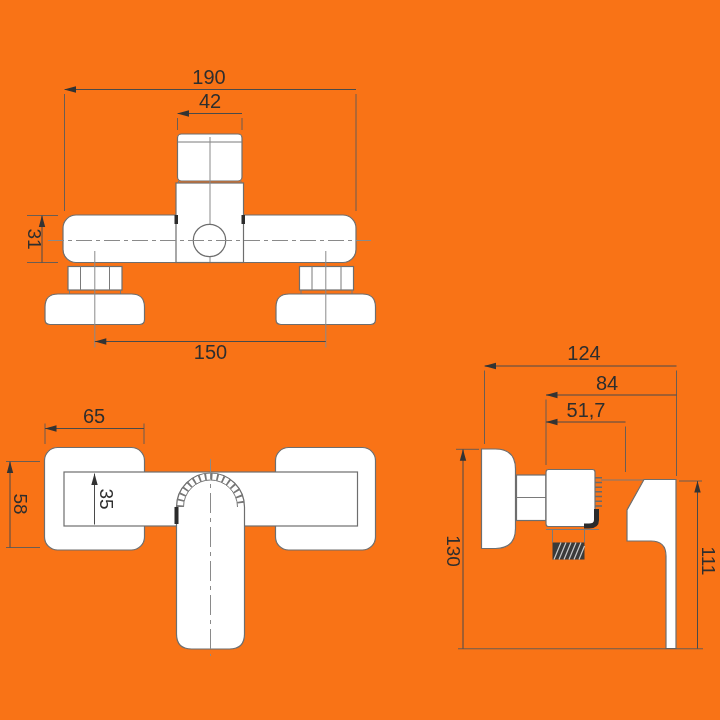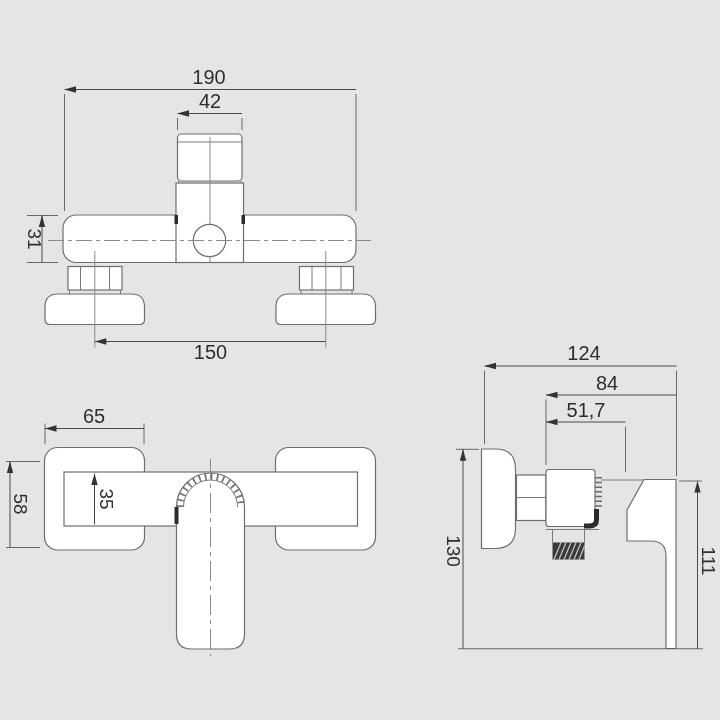--- a/index.html
+++ b/index.html
@@ -1,16 +1,16 @@
 <!DOCTYPE html>
 <html><head>
 <meta charset="utf-8">
 <style>
   html,body{margin:0;padding:0;background:#ffffff;}
-  .stage{width:720px;height:720px;background:#e5e5e5;position:relative;font-family:"Liberation Sans",sans-serif;}
+  .stage{width:720px;height:720px;background:#f97316;position:relative;font-family:"Liberation Sans",sans-serif;}
   svg text{font-family:"Liberation Sans",sans-serif;fill:#2e2e2e;}
   .outline{fill:#ffffff;stroke:#6e6e6e;stroke-width:1.2;}
   .thin{fill:none;stroke:#7a7a7a;stroke-width:1;}
   .dim{fill:none;stroke:#4a4a4a;stroke-width:1;}
   .ext{fill:none;stroke:#5a5a5a;stroke-width:0.9;}
   .cl{fill:none;stroke:#8a8a8a;stroke-width:1;}
   .dark{fill:#2b2b2b;stroke:none;}
   .dimtext{font-size:20px;}
   .dimtext-sm{font-size:19px;}
 </style>

